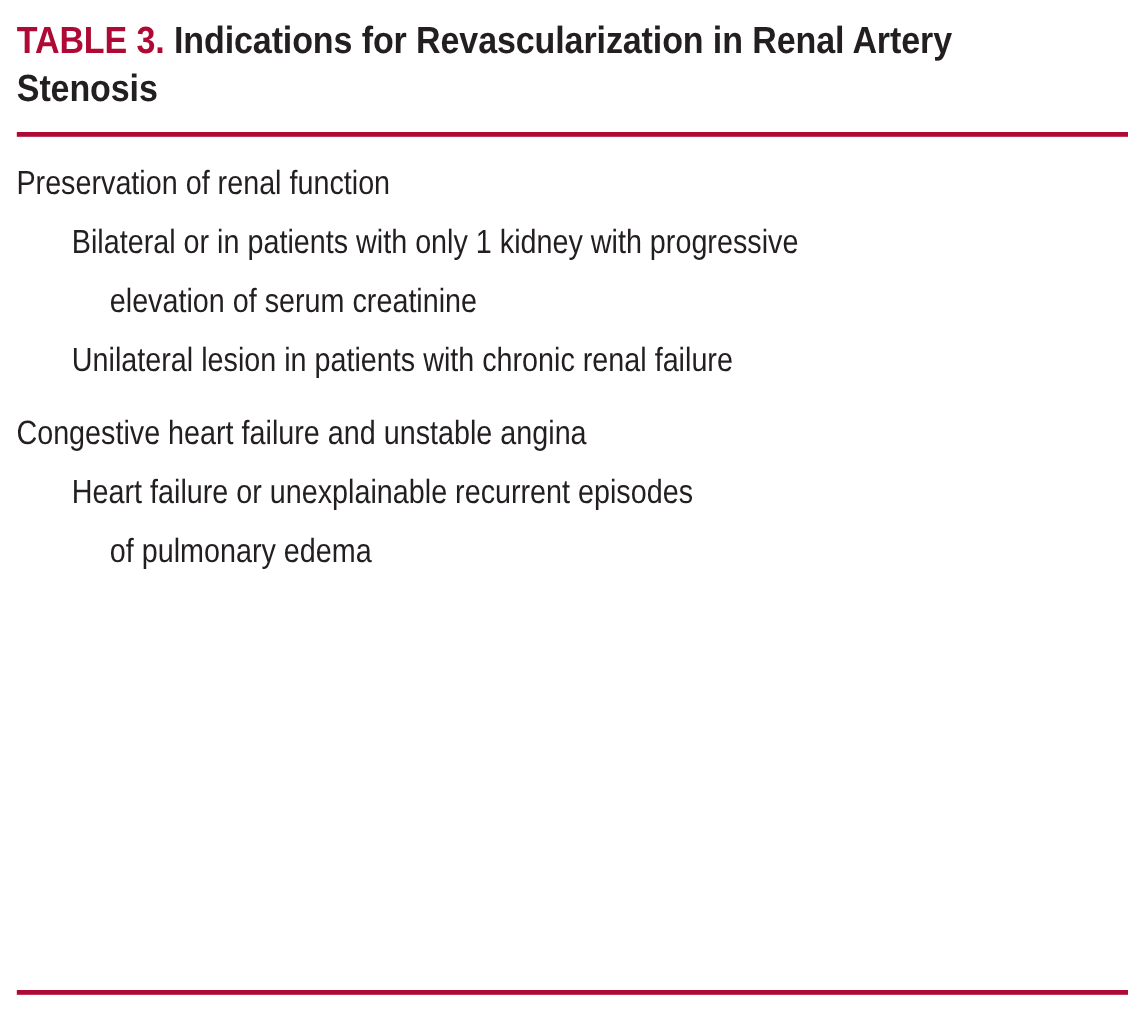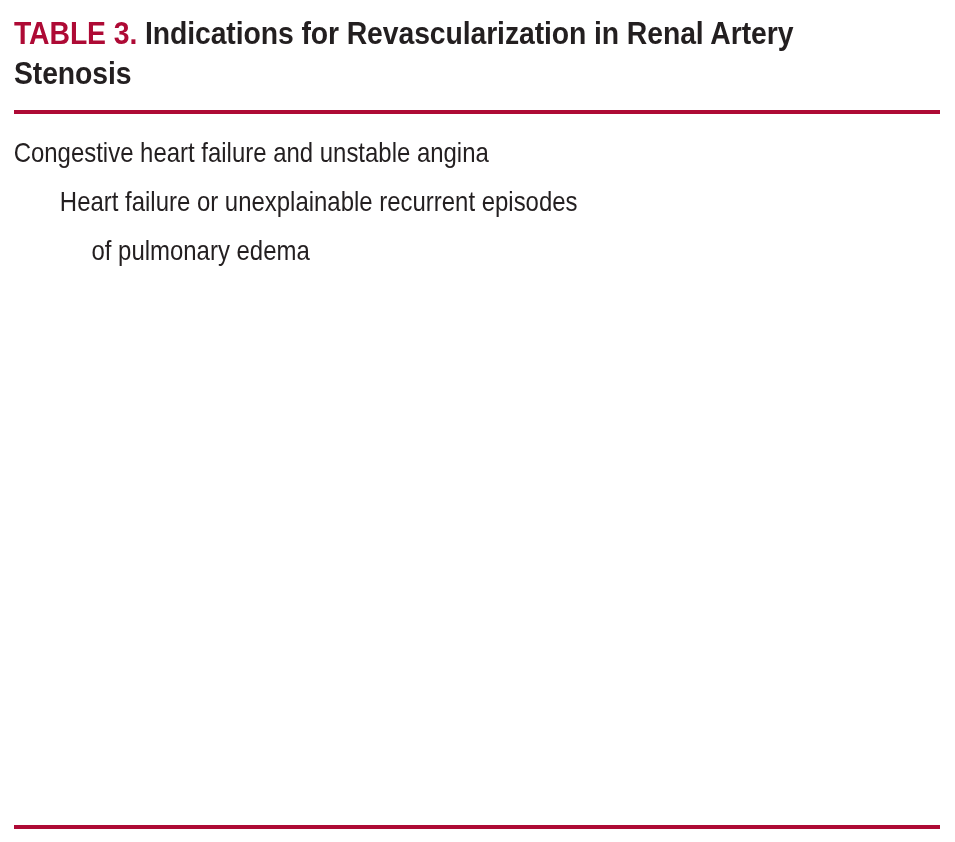--- a/index.html
+++ b/index.html
@@ -93,20 +93,26 @@
 <div class="table-figure">
 
   <div class="table-title">
     <span class="label">TABLE 3.</span><span class="caption"> <span>Indications for Revascularization in Renal Artery Stenosis</span></span>
   </div>
 
   <div class="rule rule-top"></div>
 
   <div class="table-body">
       <div class="section">
+        <div class="line lvl0">Preservation of renal function</div>
+        <div class="line lvl1">Bilateral or in patients with only 1 kidney with progressive</div>
+        <div class="line lvl2">elevation of serum creatinine</div>
+        <div class="line lvl1">Unilateral lesion in patients with chronic renal failure</div>
+      </div>
+      <div class="section">
         <div class="line lvl0">Congestive heart failure and unstable angina</div>
         <div class="line lvl1">Heart failure or unexplainable recurrent episodes</div>
         <div class="line lvl2">of pulmonary edema</div>
         <div class="line spacer-line">&nbsp;</div>
       </div>
     </div>
 
   <div class="rule rule-bottom"></div>
 
 </div>

